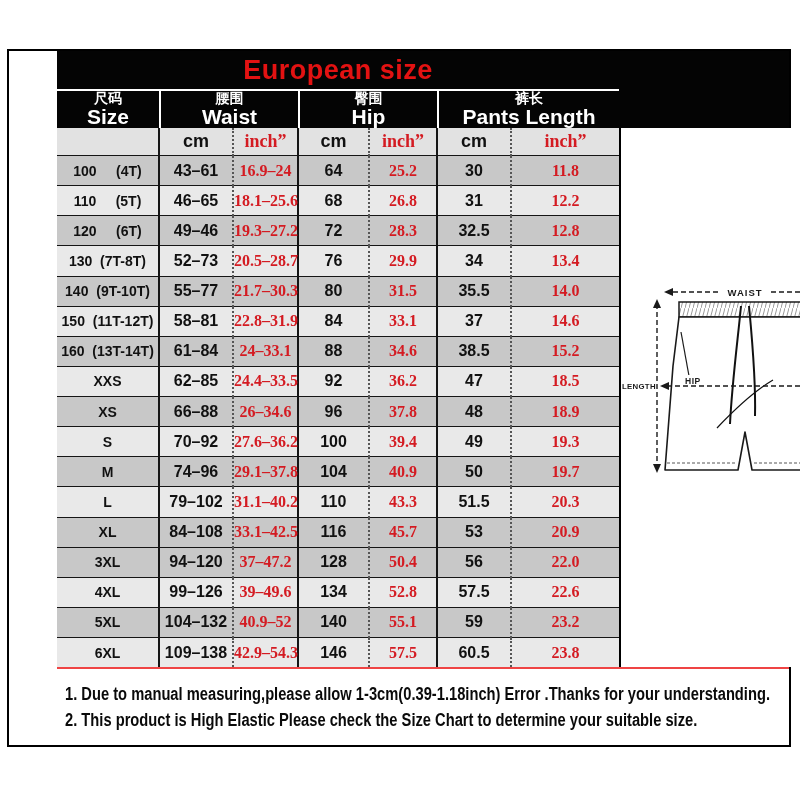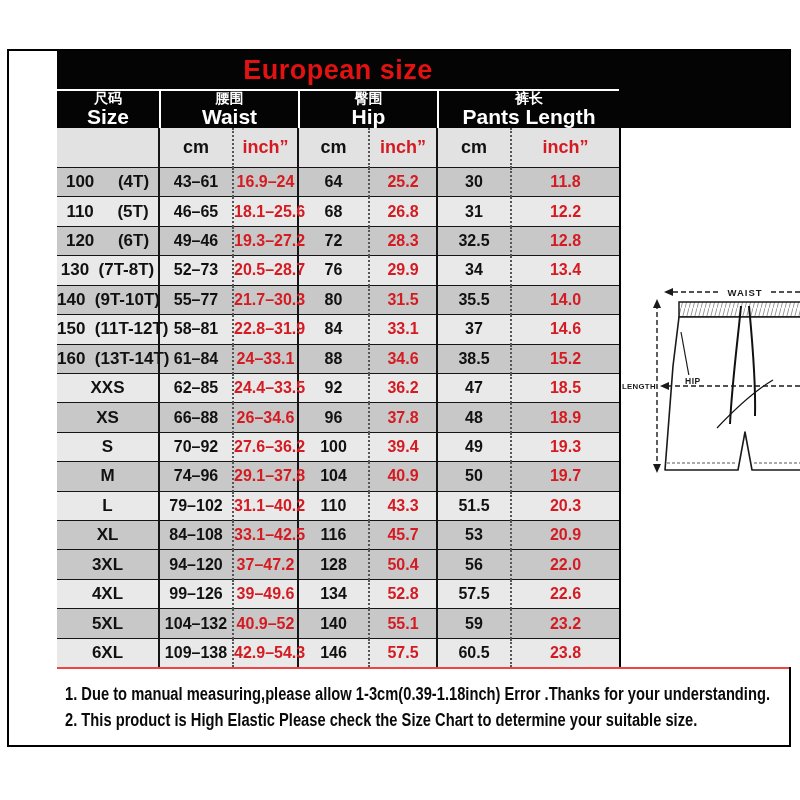--- a/index.html
+++ b/index.html
@@ -23,27 +23,27 @@
     color:#fff; line-height:1.08; box-sizing:border-box; }
   .hcell + .hcell { border-left:2px solid #fff; }
   .hcell .cn { font-size:14px; font-weight:bold; }
   .hcell .en { font-size:21px; font-weight:bold; }
   .w-size{width:102px;} .w-waist{width:139px;} .w-hip{width:139px;} .w-len{width:182px;}
   
   .body-wrap { display:flex; height:539px; flex:0 0 auto; }
   table { border-collapse:collapse; table-layout:fixed; width:562px; height:539px; }
   td { text-align:center; vertical-align:middle; font-weight:bold; padding:0;
        border-top:1.5px solid #151515; font-size:16px; color:#111; white-space:pre; }
-  thead td { background:var(--subheader,#e2e2e2); font-size:18px; border-top:none; height:39px;margin-left:40px; }
+  thead td { background:var(--subheader,#e2e2e2); font-size:18px; border-top:none; height:27px;margin-left:40px; }
   tr.dark td  { background:var(--row-dark,#c8c8c8); }
   tr.light td { background:var(--row-light,#e9e9e9); }
-  td.inch, thead td.inch { color:var(--value-red,#d41b22); }
+  td.inch, thead td.inch { color:var(--value-red,#d41b22);font-family:Liberation Serif, serif; }
   td.group-l { border-left:2px solid #151515; }
   td.dot-l   { border-left:2px dotted #555; }
-  td.size-cell { font-size:17px; }
+  td.size-cell { font-size:14px; }
   .diagram-panel { width:218px; height:539px; border-left:2px solid #000;
     background:#fff; position:relative; box-sizing:border-box; flex:0 0 auto; }
   .diagram-panel svg { position:absolute; left:0; top:0; }
   
   .notes { flex:1 1 auto; border-top:2px solid #ef4444; padding:12px 6px 0 8px; }
   .note-line { font-weight:bold; font-size:17.5px; line-height:26px; color:#0a0a0a;
     transform:scaleX(0.84); transform-origin:left center; white-space:nowrap; }
   svg text { font-family:"Liberation Sans", sans-serif; font-weight:bold; fill:#1a1a1a; }
 </style>
 </head>

